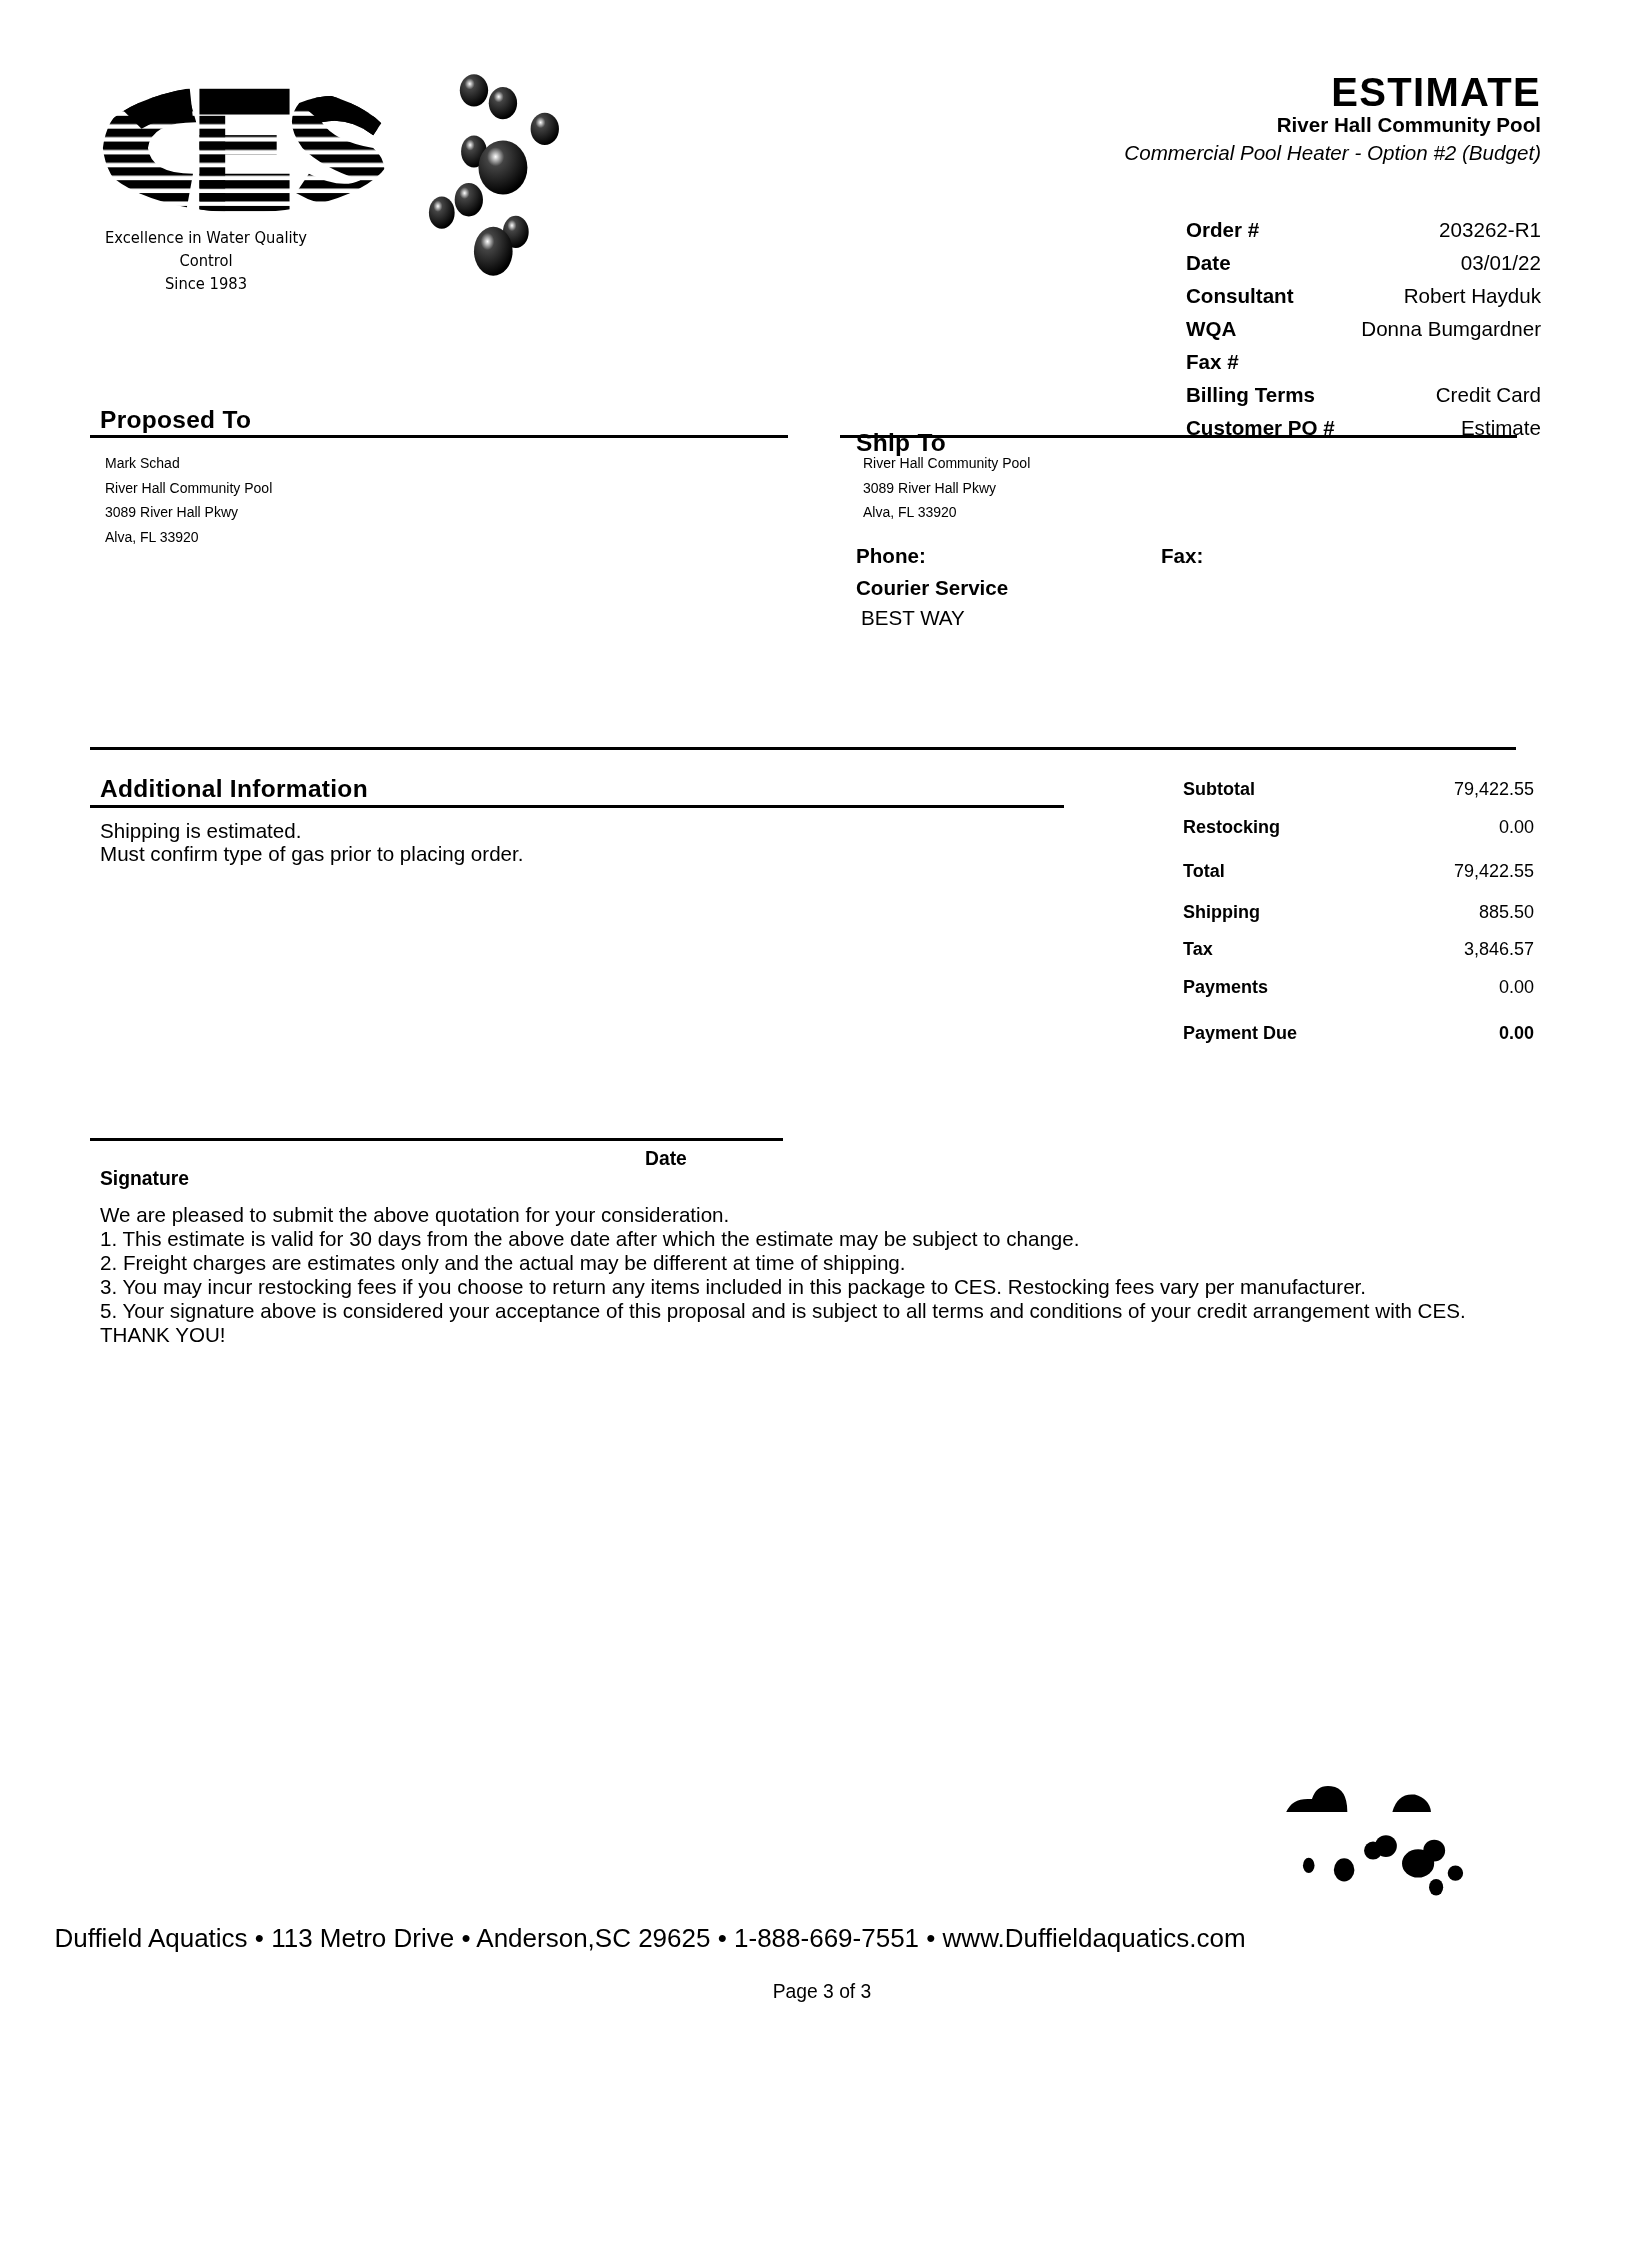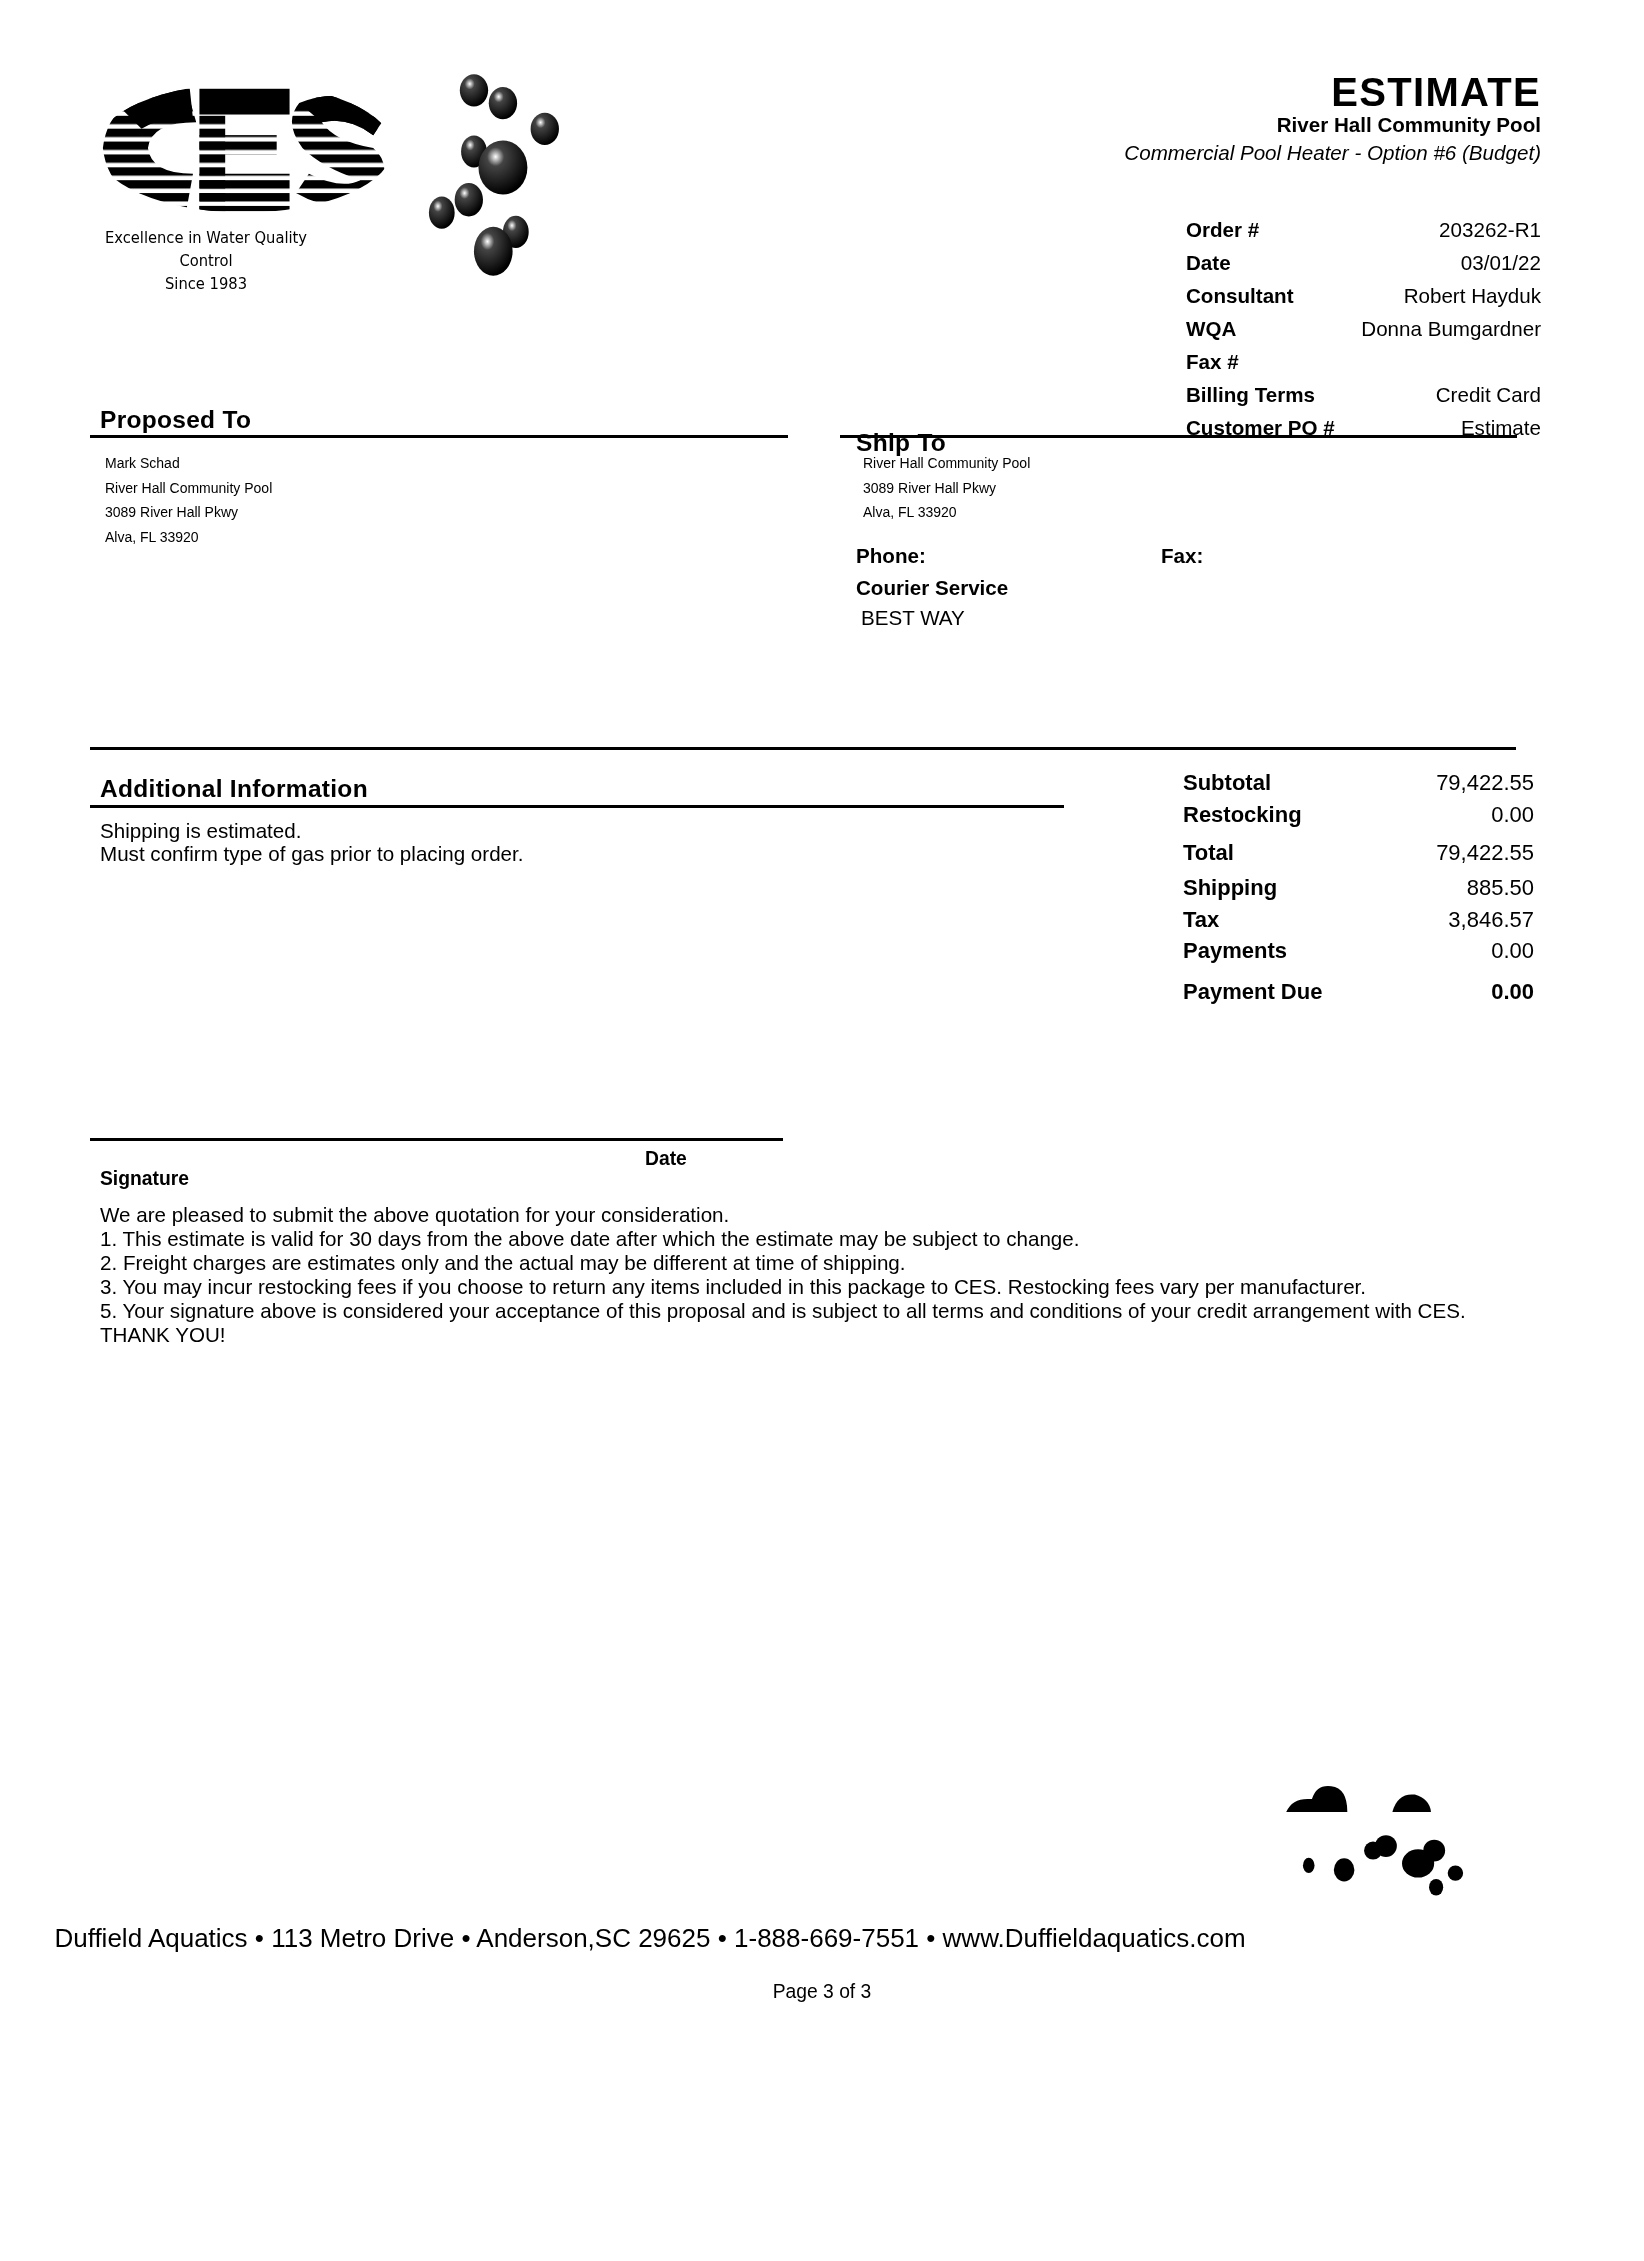--- a/index.html
+++ b/index.html
@@ -45,21 +45,21 @@
 
   #mid-rule { left: 90px; top: 747px; width: 1426px; }
 
   
   #addl-title { left: 100px; top: 775px; }
   #addl-rule { left: 90px; top: 805px; width: 974px; }
   #addl-lines { left: 100px; top: 819px; font-size: 20.6px; line-height: 23px; }
 
   
   #totals { left: 1183px; top: 767px; width: 351px; }
-  .tot-row { display: flex; justify-content: space-between; font-size: 22px; align-items: center; }
+  .tot-row { display: flex; justify-content: space-between; font-size: 18px; align-items: center; margin-top: 6px; }
   .tot-row .lbl { font-weight: bold; }
   .tot-row.strong .val { font-weight: bold; }
 
   
   #sig-rule { left: 90px; top: 1138px; width: 693px; }
   #sig-lbl { left: 100px; top: 1148px; font-size: 19.3px; font-weight: bold; margin-top: 20px; }
   #sig-date-lbl { left: 645px; top: 1148px; font-size: 19.3px; font-weight: bold; }
 
   
   #terms { left: 100px; top: 1203px; font-size: 20.6px; line-height: 24px; white-space: nowrap; }
@@ -117,21 +117,21 @@
     <ellipse cx="130" cy="150" rx="38" ry="42" fill="url(#bub)"></ellipse>
     <ellipse cx="35" cy="220" rx="20" ry="25" fill="url(#bub)"></ellipse>
     <ellipse cx="77" cy="200" rx="22" ry="26" fill="url(#bub)"></ellipse>
     <ellipse cx="150" cy="250" rx="20" ry="25" fill="url(#bub)"></ellipse>
     <ellipse cx="115" cy="280" rx="30" ry="38" fill="url(#bub)"></ellipse>
   </svg>
 </div>
 
 <div id="doc-title" class="abs">ESTIMATE</div>
 <div id="doc-subtitle" class="abs">River Hall Community Pool</div>
-<div id="doc-desc" class="abs">Commercial Pool Heater - Option #6 (Budget)</div>
+<div id="doc-desc" class="abs">Commercial Pool Heater - Option #2 (Budget)</div>
 
 <div id="meta" class="abs">
   <div class="meta-row">
     <span class="lbl">Order #</span>
     <span class="val">203262-R1</span>
   </div>
   <div class="meta-row">
     <span class="lbl">Date</span>
     <span class="val">03/01/22</span>
   </div>

